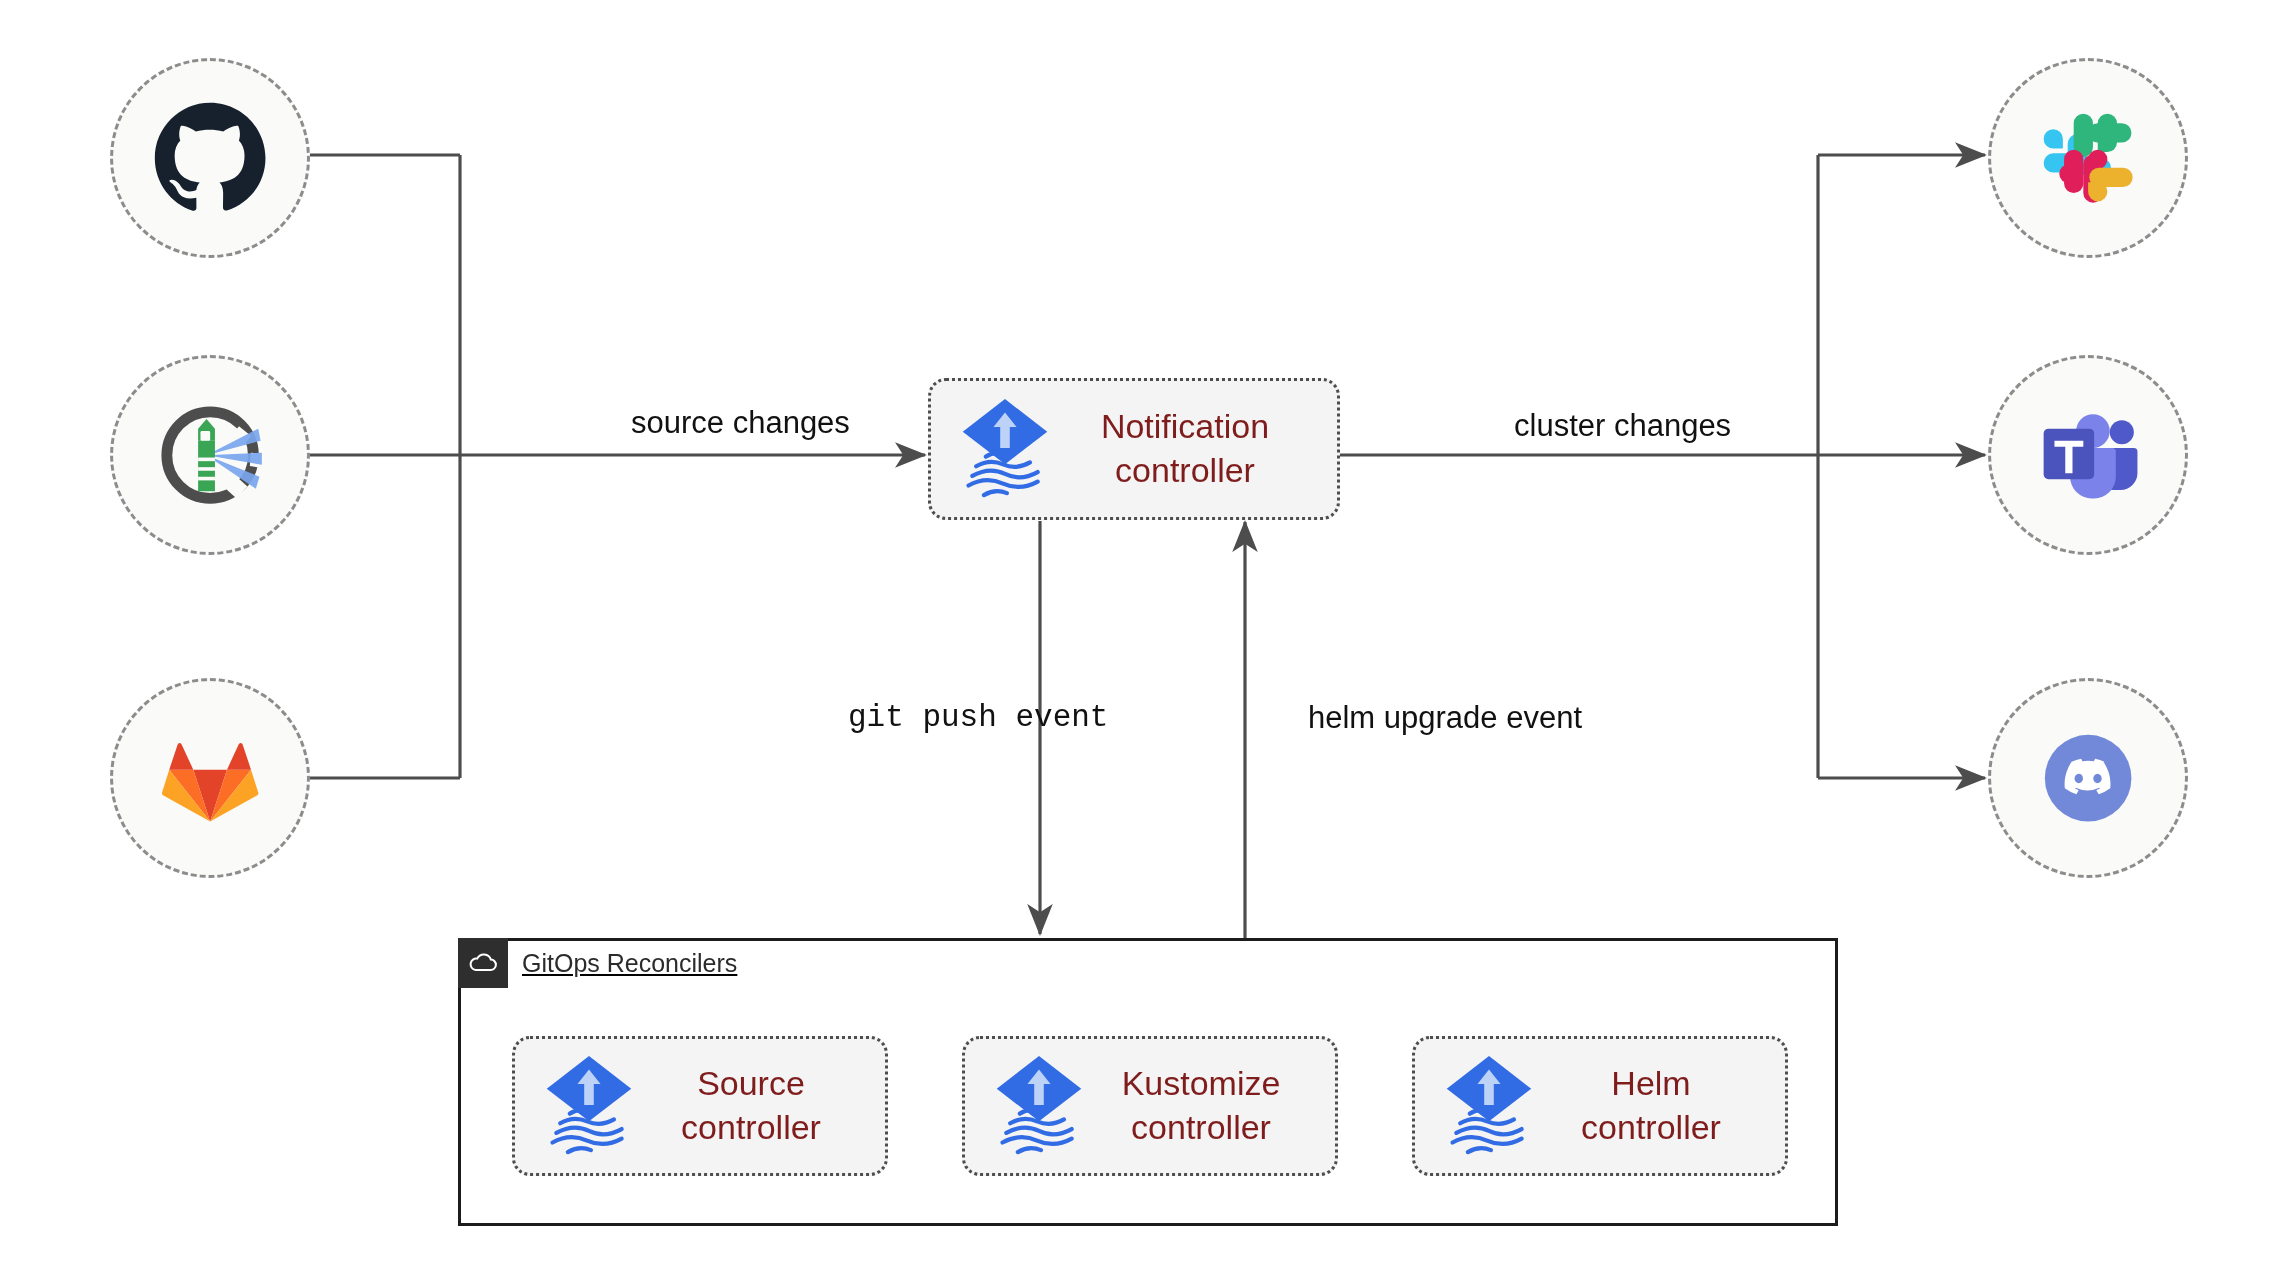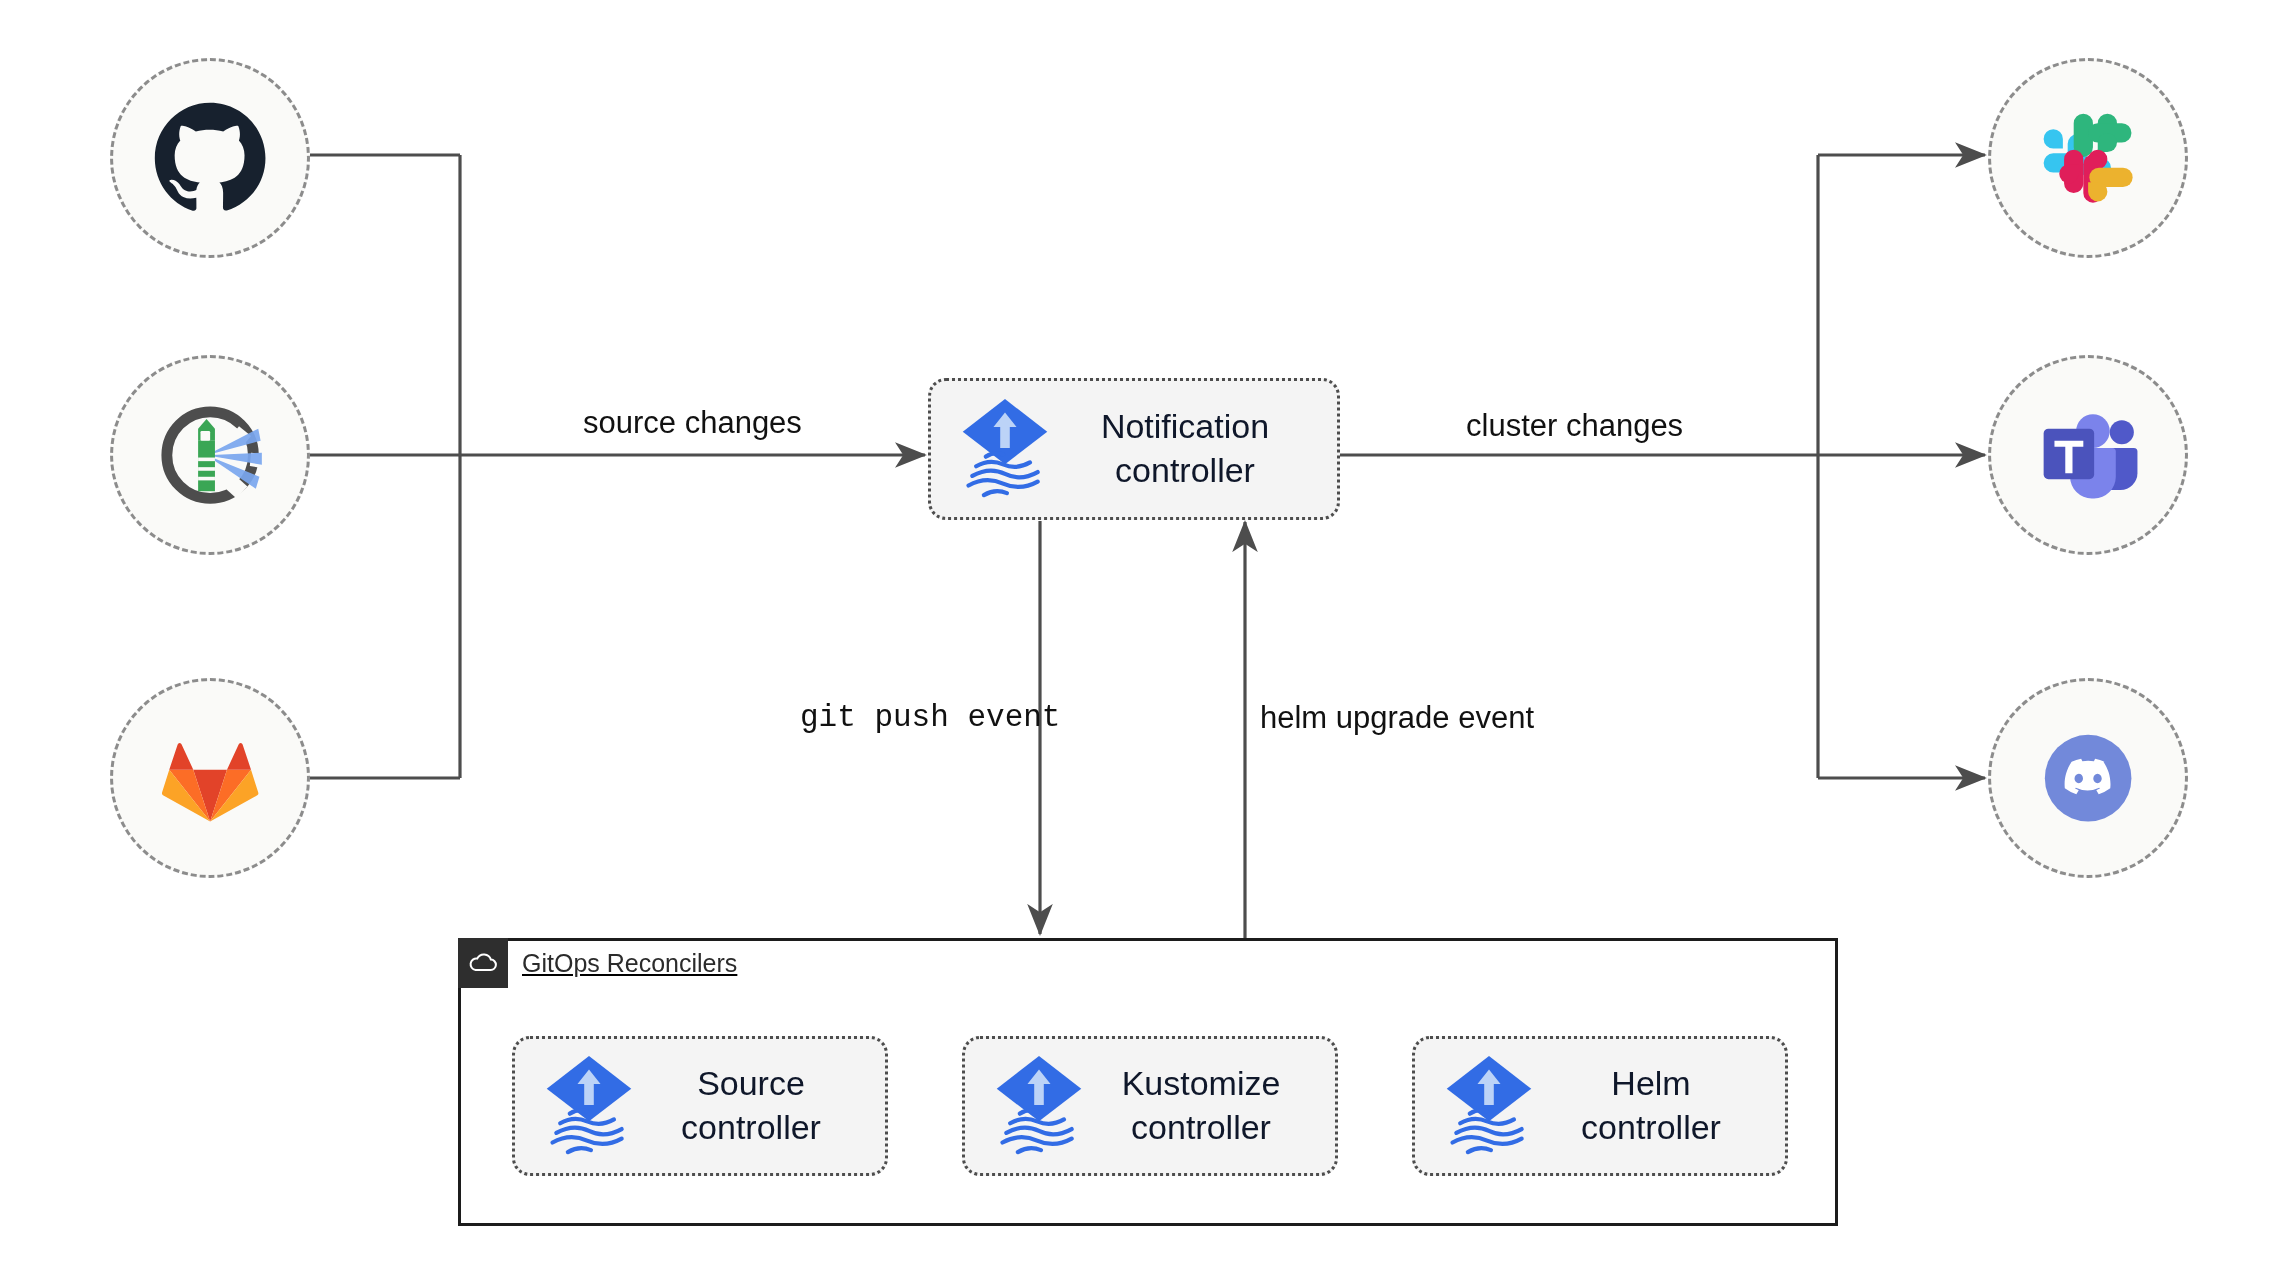--- a/index.html
+++ b/index.html
@@ -53,21 +53,21 @@
     flex: 0 0 auto;
     width: 96px; height: 108px;
     margin-left: 26px;
   }
   .ctrl-box .flux-mark svg { width: 100%; height: 100%; display: block; }
   .ctrl-box .ctrl-label {
     flex: 1 1 auto;
     text-align: center;
     font-size: 34px;
     line-height: 1.28;
-    color: #0f172a;
+    color: #7f1d1d;
     padding-right: 20px;
     white-space: pre-line;
   }
 
   
   #gitops-box {
     position: absolute;
     left: 458px; top: 938px;
     width: 1380px; height: 288px;
     border: 3px solid #1c1c1c;
@@ -94,20 +94,21 @@
     color: #2b2b2b;
     white-space: nowrap;
   }
 
   
   .edge-label {
     position: absolute;
     font-size: 31px;
     color: #111111;
     white-space: nowrap;
+    margin-left: 48px;
   }
 </style>
 </head>
 <body>
 
 <div id="stage">
 
   <svg id="wires" viewBox="0 0 2292 1284" xmlns="http://www.w3.org/2000/svg">
     <defs>
       <marker id="arrow" markerWidth="12" markerHeight="12" refX="9.4" refY="4" orient="auto" markerUnits="strokeWidth">

